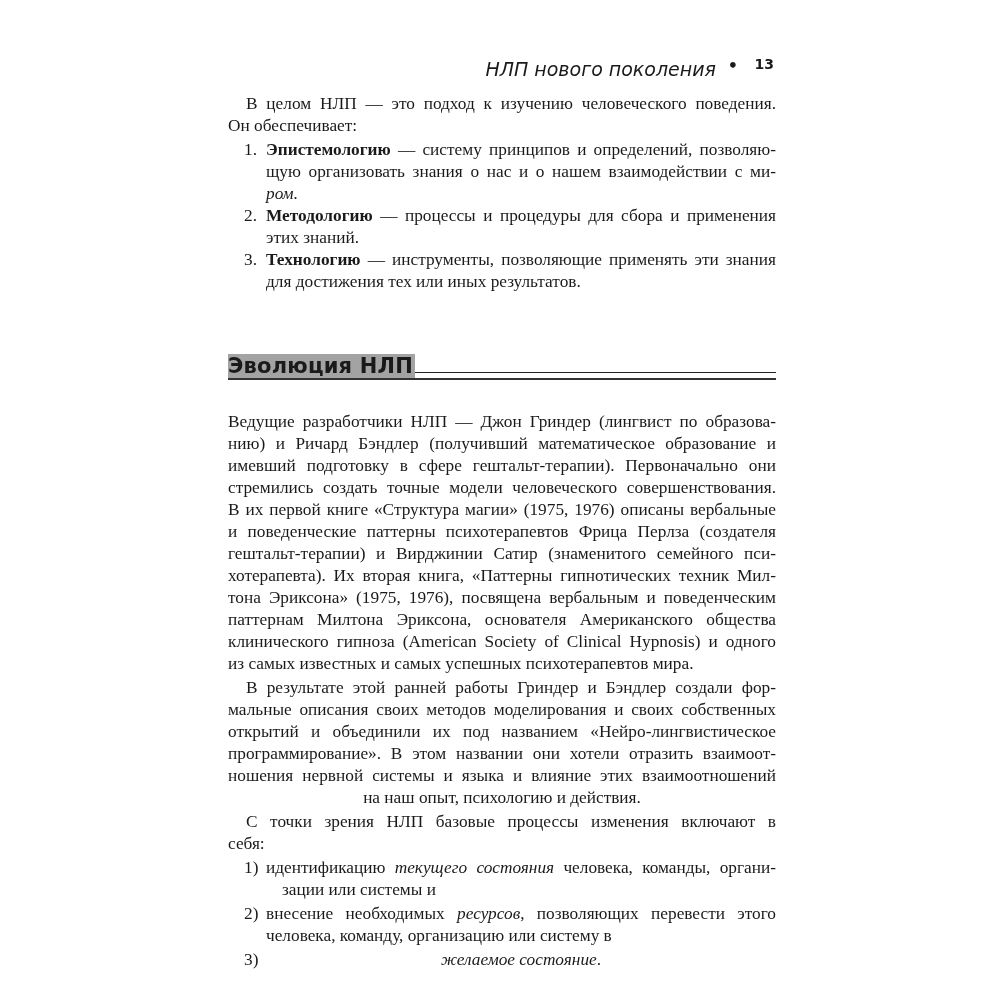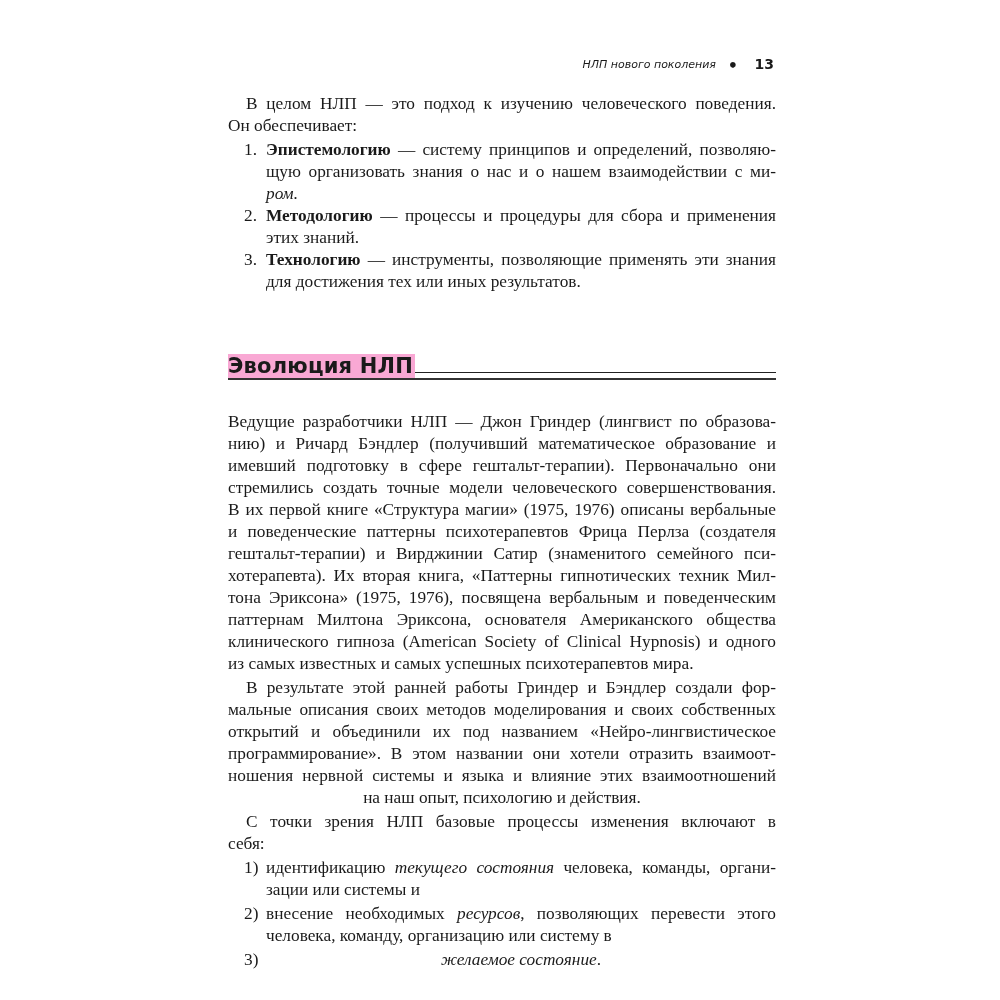--- a/index.html
+++ b/index.html
@@ -1,30 +1,30 @@
 <!DOCTYPE html>
 <html><head>
 <meta charset="utf-8">
 <style>
   html, body { margin:0; padding:0; background:#ffffff; }
   body { width:1000px; height:1000px; position:relative; overflow:hidden; color:#1a1a1a; }
   .header { position:absolute; top:56px; left:228px; width:548px; height:24px; }
-  .running-title { position:absolute; right:60px; top:2px; font-family:"DejaVu Sans", sans-serif; font-style:italic; font-size:11px; color:#1a1a1a; }
+  .running-title { position:absolute; right:60px; top:2px; font-family:"DejaVu Sans", sans-serif; font-style:italic; font-size:19px; color:#1a1a1a; }
   .bullet { position:absolute; right:38px; top:0px; font-family:"DejaVu Sans", sans-serif; font-size:16px; font-weight:bold; }
   .page-number { position:absolute; right:2px; top:0px; font-family:"DejaVu Sans", sans-serif; font-weight:bold; font-size:14px; }
   .text { font-family:"Liberation Serif", serif; font-size:17.3px; line-height:21.6px; }
   .line { position:absolute; left:228px; width:548px; white-space:nowrap; }
   .j { text-align:justify; text-align-last:justify; }
   .ind { left:246px; width:530px; }
   .li-ind { left:266px; width:510px; }
   .num { position:absolute; left:244px; }
   b { font-weight:bold; }
   i { font-style:italic; }
   .section-heading { position:absolute; left:228px; top:354px; width:548px; height:26px; }
-  .heading-text { font-family:"DejaVu Sans", sans-serif; font-weight:bold; font-size:21px; position:absolute; left:0; top:0; background:#f9a8d4; padding-right:2px; letter-spacing:0.2px; }
+  .heading-text { font-family:"DejaVu Sans", sans-serif; font-weight:bold; font-size:21px; position:absolute; left:0; top:0; background:#a3a3a3; padding-right:2px; letter-spacing:0.2px; }
   .heading-rule { position:absolute; left:0; right:0; top:18px; border-top:1.5px solid #222; }
   .heading-rule2 { position:absolute; left:0; right:0; top:24px; border-top:2.5px solid #333; }
 </style>
 </head>
 <body>
 
 <div class="header">
   <span class="running-title">НЛП нового поколения</span>
   <span class="bullet">•</span>
   <span class="page-number">13</span>
@@ -73,21 +73,21 @@
   <div class="line j" style="top:721px;">открытий и объединили их под названием «Нейро-лингвистическое</div>
   <div class="line j" style="top:743px;">программирование». В этом названии они хотели отразить взаимоот-</div>
   <div class="line j" style="top:765px;">ношения нервной системы и языка и влияние этих взаимоотношений</div>
   <div class="line" style="top:787px;text-align:center;">на наш опыт, психологию и действия.</div>
 
   <div class="line ind j" style="top:811px;">С точки зрения НЛП базовые процессы изменения включают в</div>
   <div class="line" style="top:833px;">себя:</div>
 
   <span class="num" style="top:857px;">1)</span>
   <div class="line li-ind j" style="top:857px;"><span>идентификацию </span><i>текущего состояния</i><span> человека, команды, органи-</span></div>
-  <div class="line li-ind" style="top:879px;">зации или системы и</div>
+  <div class="line li-ind" style="top:879px;margin-left:16px;">зации или системы и</div>
 
   <span class="num" style="top:903px;">2)</span>
   <div class="line li-ind j" style="top:903px;"><span>внесение необходимых </span><i>ресурсов</i><span>, позволяющих перевести этого</span></div>
   <div class="line li-ind" style="top:925px;">человека, команду, организацию или систему в</div>
 
   <span class="num" style="top:949px;">3)</span>
   <div class="line li-ind" style="top:949px;text-align:center;"><span></span><i>желаемое состояние</i><span>.</span></div>
 </div>
 
 </body></html>

